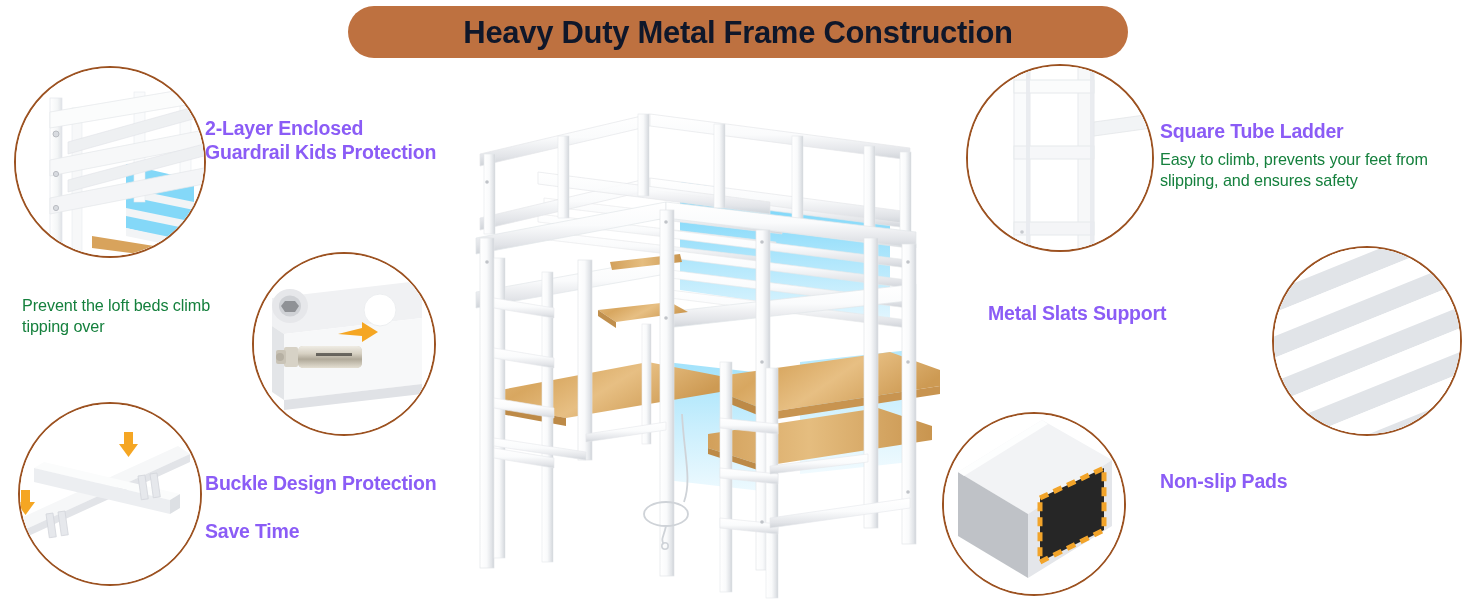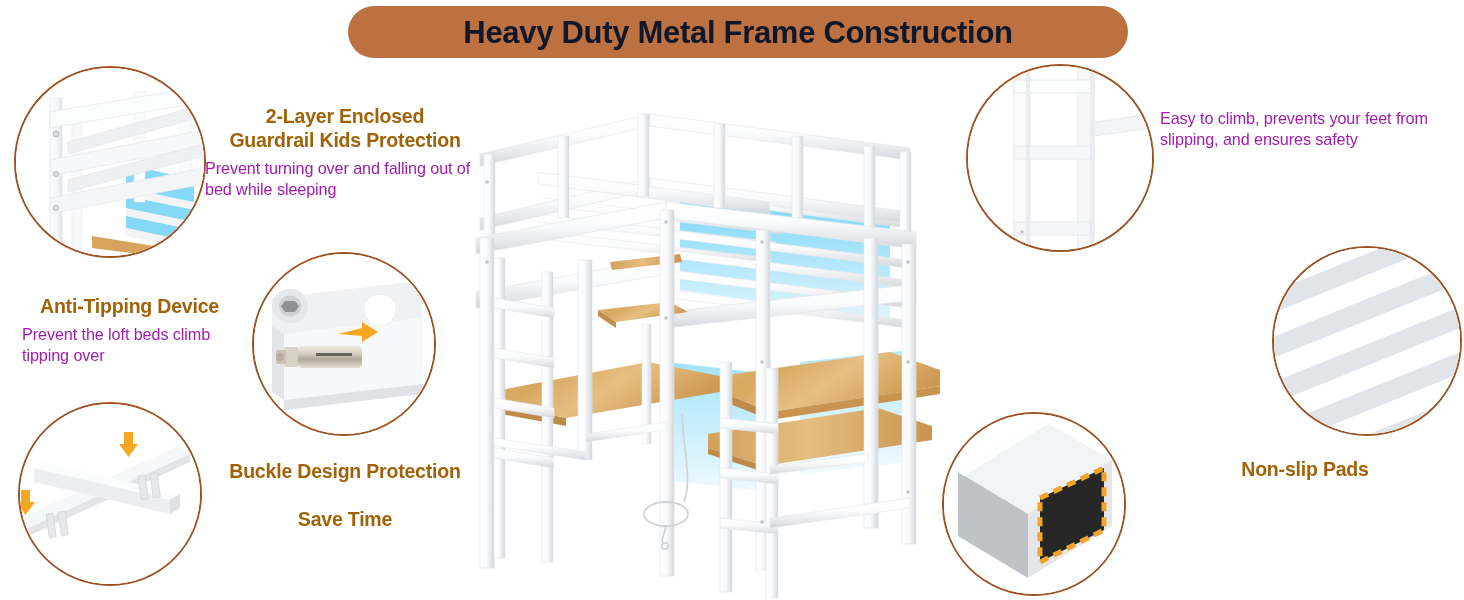--- a/index.html
+++ b/index.html
@@ -18,25 +18,25 @@
     display:flex;align-items:center;justify-content:center;
   }
   .banner-title{
     color:#0f172a;font-size:31px;font-weight:bold;letter-spacing:-0.3px;
     white-space:nowrap;line-height:1;
   }
 
   
   .callout{position:absolute;}
   .co-title{
-    color:#a16207;font-size:19.5px;font-weight:bold;line-height:1.22;
-    margin:0 0 5px 0;letter-spacing:-0.2px;text-align:center;
+    color:#8b5cf6;font-size:19.5px;font-weight:bold;line-height:1.22;
+    margin:12px 0 5px 0;letter-spacing:-0.2px;
   }
   .co-body{
-    color:#a21caf;font-size:16.2px;line-height:1.3;margin:0;letter-spacing:-0.1px;
+    color:#15803d;font-size:16.2px;line-height:1.3;margin:0;letter-spacing:-0.1px;
   }
 
   
   .circle{
     position:absolute;border-radius:50%;
     border:2.2px solid #9C5221;
     background:#ffffff;overflow:hidden;
   }
   .circle .inner{position:absolute;inset:0;}
 
@@ -236,25 +236,23 @@
         </defs>
       </svg>
     </div>
   </div>
 
   <div class="callout" style="left:205px;top:105px;width:280px;">
     <div class="co-title">
       <span>2-Layer Enclosed</span><br>
       <span>Guardrail Kids Protection</span>
     </div>
-    <p class="co-body">Prevent turning over and falling out of bed while sleeping</p>
   </div>
 
   <div class="callout" style="left:22px;top:295px;width:215px;">
-    <div class="co-title">Anti-Tipping Device</div>
     <p class="co-body">Prevent the loft beds climb tipping over</p>
   </div>
 
   <div class="circle" style="left:252px;top:252px;width:180px;height:180px;">
     <div class="inner">
       <svg viewBox="0 0 180 180" width="180" height="180">
         <rect x="0" y="0" width="180" height="180" fill="#ffffff"></rect>
 
         <polygon points="18,44 156,28 168,36 168,64 30,80 18,72" fill="#f0f1f3"></polygon>
         <polygon points="18,72 30,80 30,146 18,138" fill="#e3e5e8"></polygon>
@@ -348,24 +346,26 @@
         <polygon points="126,56 184,48 184,62 126,70" fill="#f2f4f6" stroke="#e3e6e9" stroke-width="0.8"></polygon>
 
         <rect x="58" y="0" width="4" height="184" fill="#e8eaee" opacity="0.9"></rect>
         <rect x="122" y="0" width="4" height="184" fill="#e8eaee" opacity="0.9"></rect>
         <circle cx="54" cy="166" r="1.8" fill="#c6c9ce"></circle>
       </svg>
     </div>
   </div>
 
   <div class="callout" style="left:1160px;top:108px;width:300px;">
+    <div class="co-title">Square Tube Ladder</div>
     <p class="co-body">Easy to climb, prevents your feet from slipping, and ensures safety</p>
   </div>
 
   <div class="callout" style="left:988px;top:290px;width:280px;">
+    <div class="co-title">Metal Slats Support</div>
   </div>
 
   <div class="circle" style="left:1272px;top:246px;width:186px;height:186px;">
     <div class="inner">
       <svg viewBox="0 0 186 186" width="186" height="186">
         <rect x="0" y="0" width="186" height="186" fill="#ffffff"></rect>
         <g transform="rotate(-22 93 93)">
           <g>
             <rect x="-60" y="-30" width="320" height="20" fill="#e1e4e8"></rect>
             <rect x="-60" y="-10" width="320" height="22" fill="#ffffff"></rect>

